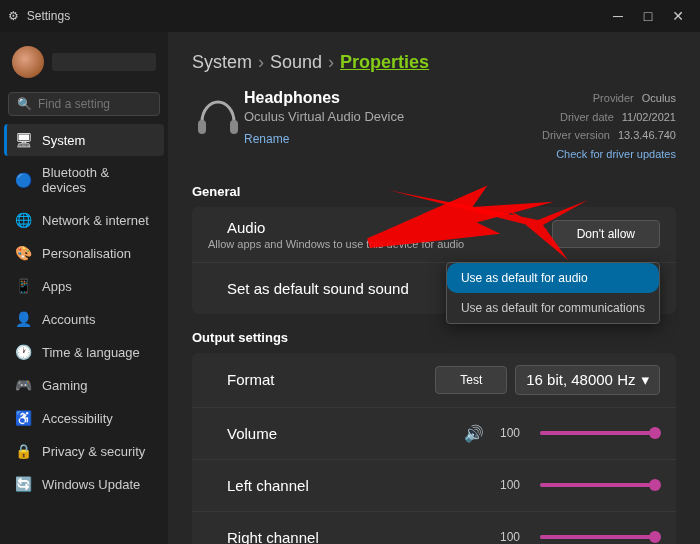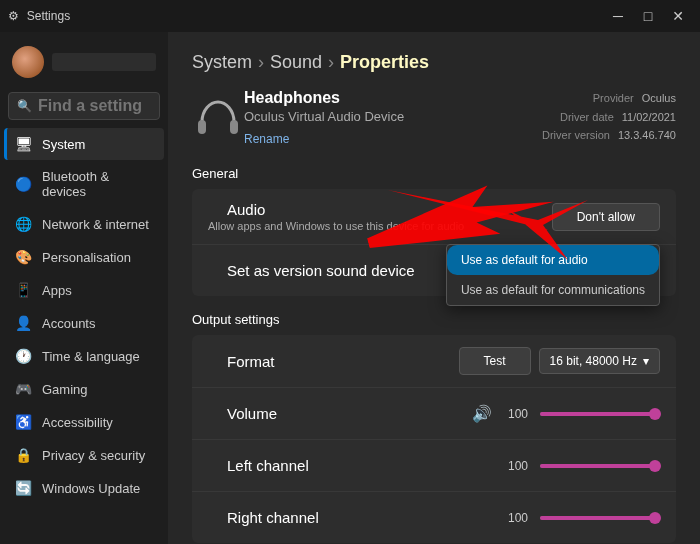--- a/index.html
+++ b/index.html
@@ -98,24 +98,23 @@
       background: #2d2d2d;
       border: 1px solid #444;
       border-radius: 4px;
       padding: 4px 8px;
       gap: 6px;
     }
     .search-box input {
       background: transparent;
       border: none;
       color: #ccc;
-      font-size: 16px;
+      font-size: 12px;
       outline: none;
       width: 100%;
-      font-weight: bold;
     }
     .search-icon-svg { color: #aaa; font-size: 12px; }
 
     .nav-item {
       display: flex;
       align-items: center;
       gap: 10px;
       padding: 8px 12px;
       font-size: 13px;
       color: #ccc;
@@ -152,21 +151,22 @@
       display: flex;
       align-items: center;
       gap: 6px;
       font-size: 18px;
       color: #ccc;
       margin-bottom: 16px;
       font-weight: 400;
     }
     .breadcrumb .current {
       font-weight: 700;
-      color: #fef9c3;
+      color: #84cc16;
+      text-decoration: underline;
     }
     .breadcrumb .sep { color: #888; }
 
     
     .device-header {
       display: flex;
       align-items: flex-start;
       justify-content: space-between;
       margin-bottom: 20px;
     }
@@ -203,21 +203,21 @@
       color: #aaa;
       text-align: right;
       line-height: 1.7;
     }
     .device-meta span.label { color: #888; margin-right: 8px; }
     .device-meta .link { color: #7eb3e8; cursor: pointer; }
 
     
     .section-title {
       font-size: 13px;
-      font-weight: 400;
+      font-weight: 700;
       color: #fff;
       margin: 16px 0 8px;
     }
 
     
     .settings-card {
       background: #2d2d2d;
       border-radius: 6px;
       margin-bottom: 4px;
       overflow: visible;
@@ -262,33 +262,33 @@
       cursor: pointer;
     }
 
     
     .dropdown-select {
       background: #3d3d3d;
       border: 1px solid #555;
       color: #fff;
       padding: 5px 10px;
       border-radius: 4px;
-      font-size: 12px;
+      font-size: 15px;
       cursor: pointer;
       display: flex;
       align-items: center;
       gap: 6px;
     }
 
     
     .volume-icon { font-size: 16px; color: #aaa; }
     .slider-container {
       display: flex;
       align-items: center;
-      gap: 12px;
+      gap: 20px;
     }
     .slider-val { font-size: 12px; color: #ccc; min-width: 28px; text-align: right; }
     .slider-track {
       width: 120px;
       height: 4px;
       background: #555;
       border-radius: 2px;
       position: relative;
     }
     .slider-fill {
@@ -429,20 +429,21 @@
         <div class="device-text">
           <h2>Headphones</h2>
           <p>Oculus Virtual Audio Device</p>
           <div class="rename-link">Rename</div>
         </div>
       </div>
       <div class="device-meta">
         <div><span class="label">Provider</span><span>Oculus</span></div>
         <div><span class="label">Driver date</span><span>11/02/2021</span></div>
         <div><span class="label">Driver version</span><span>13.3.46.740</span></div>
+        <div><span class="link">Check for driver updates</span></div>
       </div>
     </div>
 
     <div class="section-title">General</div>
     <div class="settings-card" style="position:relative;">
 
       <div class="settings-row" style="position:relative;">
         <div class="row-left">
           <h4>Audio</h4>
           <p>Allow apps and Windows to use this device for audio</p>
@@ -451,21 +452,21 @@
           <button class="btn-secondary">Don't allow</button>
         </div>
 
         <div class="dropdown-popup">
           <div class="dropdown-popup-item highlighted">Use as default for audio</div>
           <div class="dropdown-popup-item">Use as default for communications</div>
         </div>
       </div>
       <div class="settings-row">
         <div class="row-left">
-          <h4>Set as version sound device</h4>
+          <h4>Set as default sound sound</h4>
         </div>
         <div class="row-right"></div>
       </div>
     </div>
 
     <div style="position:absolute; top: 148px; left: 220px; pointer-events:none; z-index:300;">
       <svg width="220" height="90" viewBox="0 0 220 90">
         <polygon points="0,10 160,50 120,30 180,80 140,55 180,80 155,45 220,70 155,45 200,20 150,40" fill="red" opacity="0.9"></polygon>
 
         <polygon points="10,35 130,10 110,30 180,55 140,45 180,55 160,35 200,65 155,48 185,75 140,58" fill="none"></polygon>

